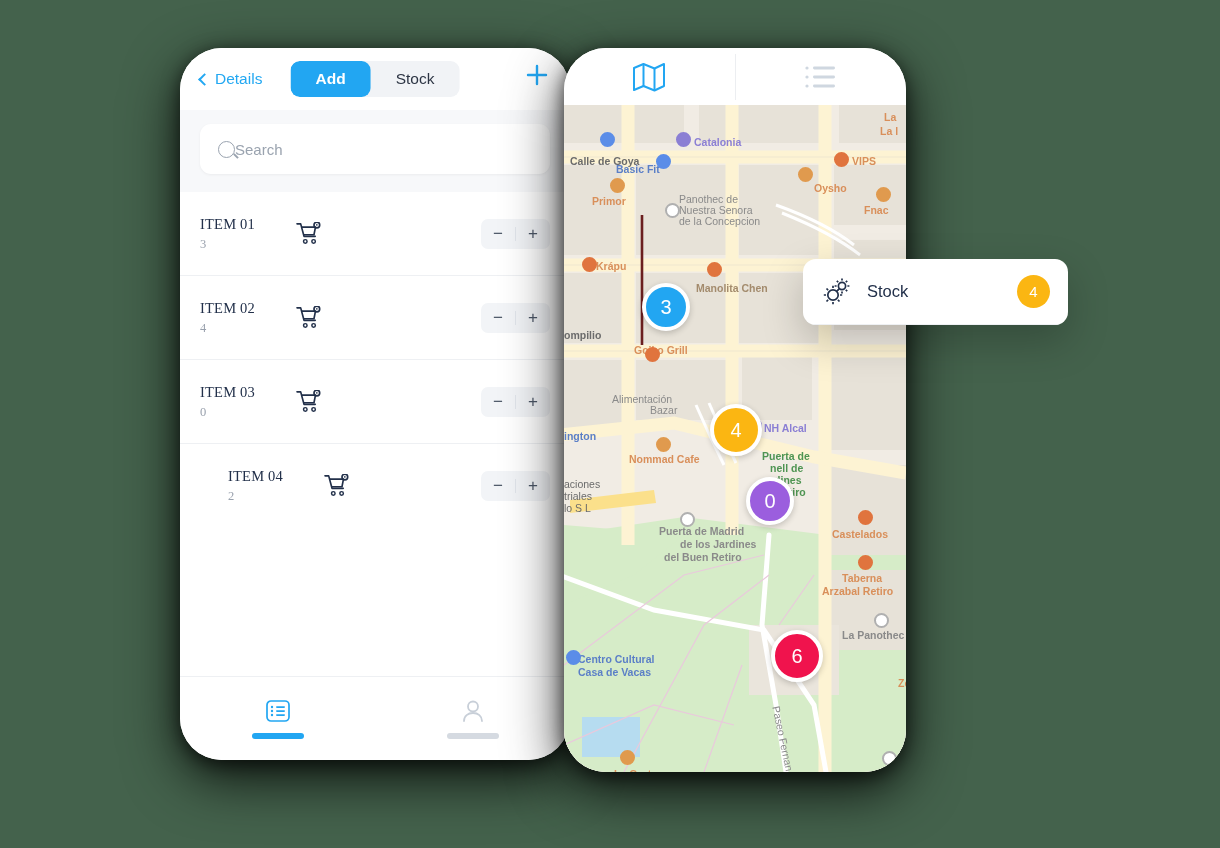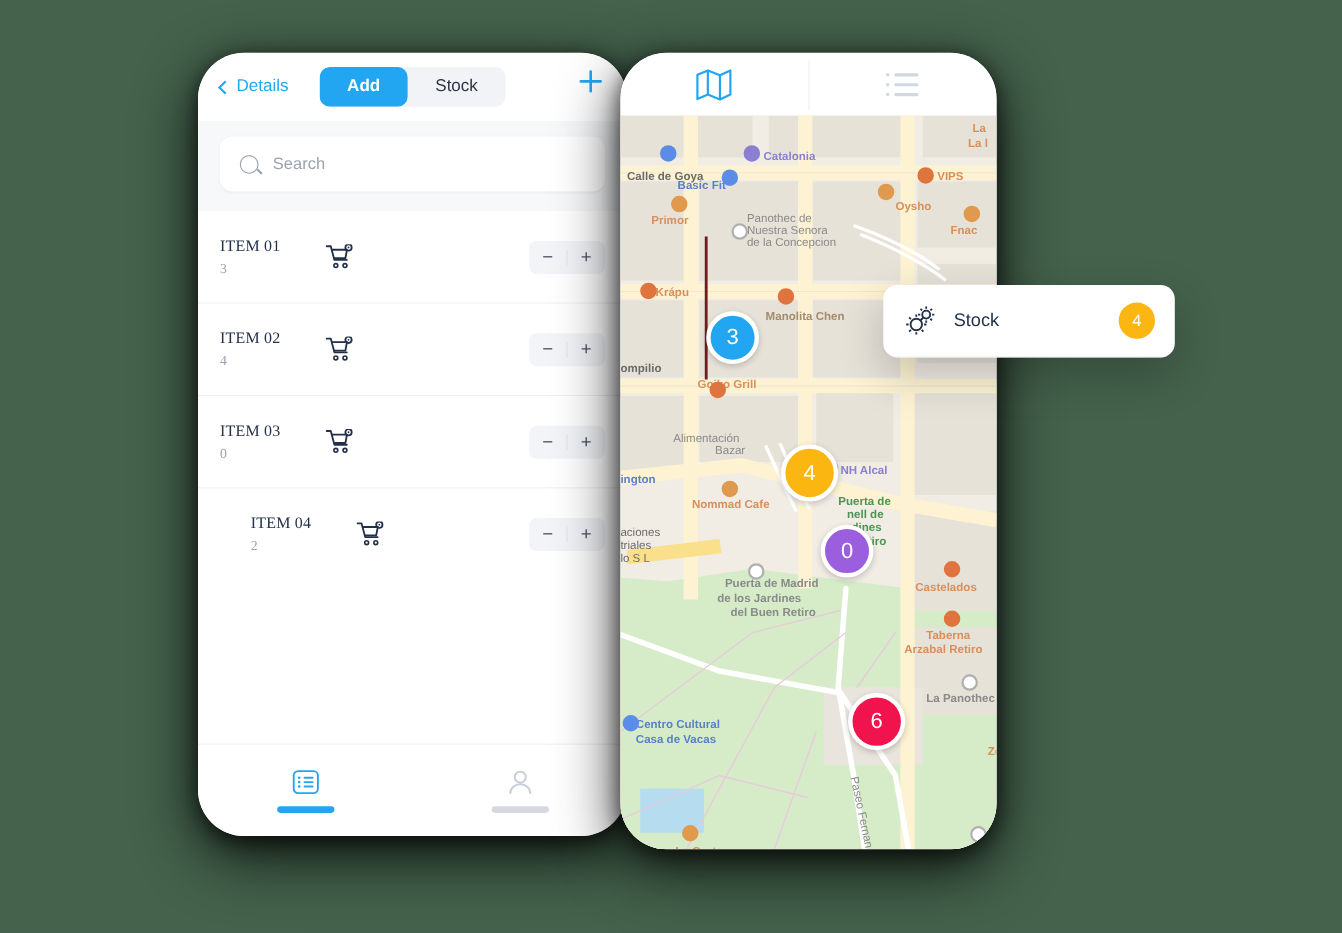--- a/index.html
+++ b/index.html
@@ -50,21 +50,21 @@
     border-radius: 9px;
   }
   .plus-btn {
     margin-left: auto; color: #22a6f2; font-size: 29px;
     line-height: 1; font-weight: 300; cursor: pointer; padding-bottom: 4px;
   }
 
   .search-band { background: #f7f8fa; padding: 14px 20px 18px; }
   .search-box {
     background: #fff; border-radius: 11px; height: 50px;
-    display: flex; align-items: center; gap: 13px; padding: 0 18px;
+    display: flex; align-items: center; padding: 0 18px;
     box-shadow: 0 1px 3px rgba(0,0,0,.05);
   }
   .mag { width: 17px; height: 17px; border: 1.8px solid #9aa3af;
     border-radius: 50%; position: relative; flex: none; }
   .mag::after { content:''; position:absolute; width:6px; height:1.8px;
     background:#9aa3af; right:-5px; bottom:0px; transform: rotate(45deg); }
   .search-input {
     border: none; outline: none; font-size: 15px; color: #2c3443;
     font-family: inherit; width: 100%; background: transparent;
   }
@@ -404,21 +404,21 @@
     <div class="poi-label" style="left:200px; top:317px; color:#8b7fd4;">NH Alcal</div>
     <div class="poi-label" style="left:65px;  top:348px; color:#d98f5a;">Nommad Cafe</div>
     <div class="poi-label" style="left:0px;   top:373px; color:#6b6b6b; font-weight:normal;">aciones</div>
     <div class="poi-label" style="left:0px;   top:385px; color:#6b6b6b; font-weight:normal;">triales</div>
     <div class="poi-label" style="left:0px;   top:397px; color:#6b6b6b; font-weight:normal;">lo S L</div>
     <div class="poi-label" style="left:198px; top:345px; color:#4e9452;">Puerta de</div>
     <div class="poi-label" style="left:206px; top:357px; color:#4e9452;">nell de</div>
     <div class="poi-label" style="left:206px; top:369px; color:#4e9452;">rdines</div>
     <div class="poi-label" style="left:202px; top:381px; color:#4e9452;">n Retiro</div>
     <div class="poi-label" style="left:95px;  top:420px; color:#8a8a8a;">Puerta de Madrid</div>
-    <div class="poi-label" style="left:88px; top:433px; color:#8a8a8a;">de los Jardines</div>
+    <div class="poi-label" style="left:116px; top:433px; color:#8a8a8a;">de los Jardines</div>
     <div class="poi-label" style="left:100px; top:446px; color:#8a8a8a;">del Buen Retiro</div>
     <div class="poi-label" style="left:268px; top:423px; color:#d98f5a;">Castelados</div>
     <div class="poi-label" style="left:278px; top:467px; color:#d98f5a;">Taberna</div>
     <div class="poi-label" style="left:258px; top:480px; color:#d98f5a;">Arzabal Retiro</div>
     <div class="poi-label" style="left:278px; top:524px; color:#8a8a8a;">La Panothec</div>
     <div class="poi-label" style="left:14px;  top:548px; color:#5b7fc7;">Centro Cultural</div>
     <div class="poi-label" style="left:14px;  top:561px; color:#5b7fc7;">Casa de Vacas</div>
     <div class="poi-label" style="left:334px; top:572px; color:#d98f5a;">Zc</div>
     <div class="poi-label" style="left:218px; top:600px; color:#8a8a8a; font-weight:normal; transform:rotate(78deg); transform-origin:left top;">Paseo Fernan Nuñez</div>
     <div class="poi-label" style="left:50px;  top:663px; color:#d98f5a;">La Gruta</div>

